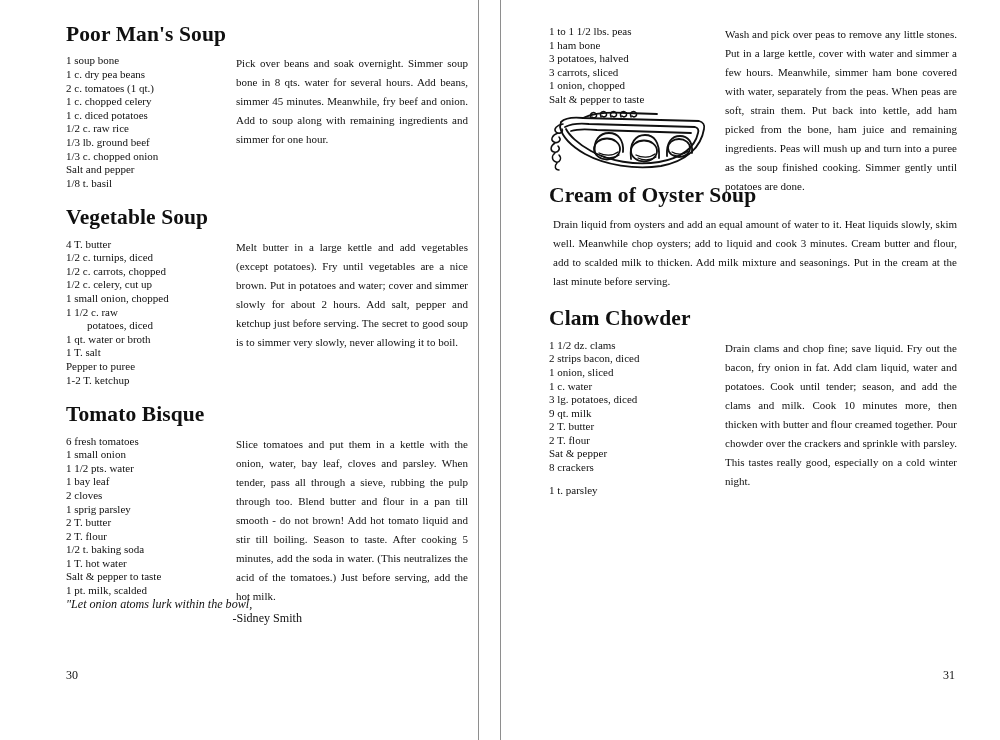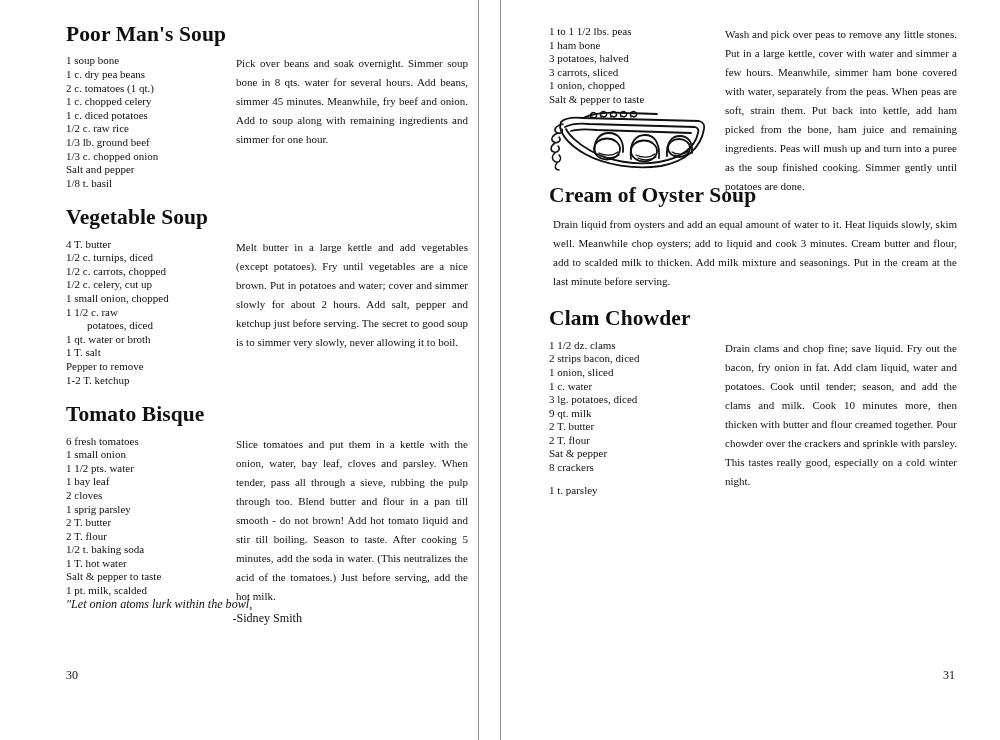--- a/index.html
+++ b/index.html
@@ -162,21 +162,21 @@
           <div class="ingredients">
             <div class="ingredient">4 T. butter</div>
             <div class="ingredient">1/2 c. turnips, diced</div>
             <div class="ingredient">1/2 c. carrots, chopped</div>
             <div class="ingredient">1/2 c. celery, cut up</div>
             <div class="ingredient">1 small onion, chopped</div>
             <div class="ingredient">1 1/2 c. raw</div>
             <div class="ingredient indented">potatoes, diced</div>
             <div class="ingredient">1 qt. water or broth</div>
             <div class="ingredient">1 T. salt</div>
-            <div class="ingredient">Pepper to remove</div>
+            <div class="ingredient">Pepper to puree</div>
             <div class="ingredient">1-2 T. ketchup</div>
           </div>
           <div class="directions">Melt butter in a large kettle and add vegetables (except potatoes).  Fry until vegetables are a nice brown.  Put in potatoes and water; cover and simmer slowly for about 2 hours. Add salt, pepper and ketchup just before serving.  The secret to good soup is to simmer very slowly, never allowing it to boil.</div>
         </div>
       </div>
 
       <div class="recipe">
         <h2 class="recipe-title">Tomato Bisque</h2>
         <div class="recipe-body">
           <div class="ingredients">

